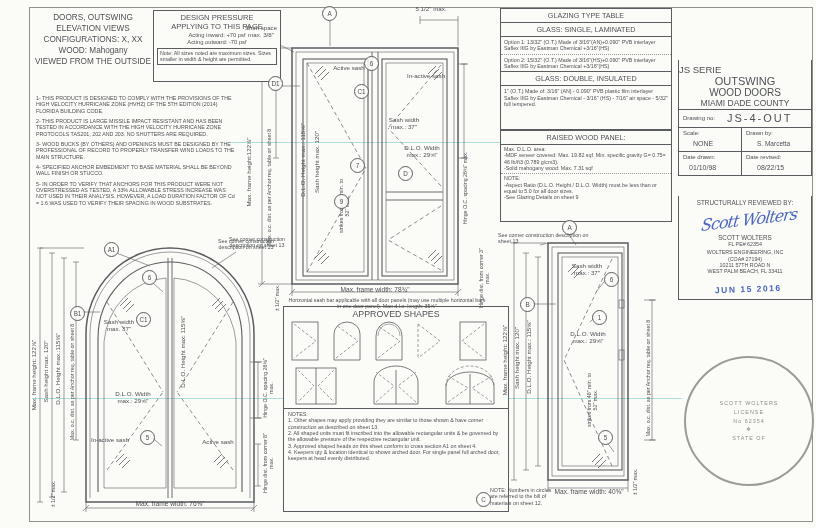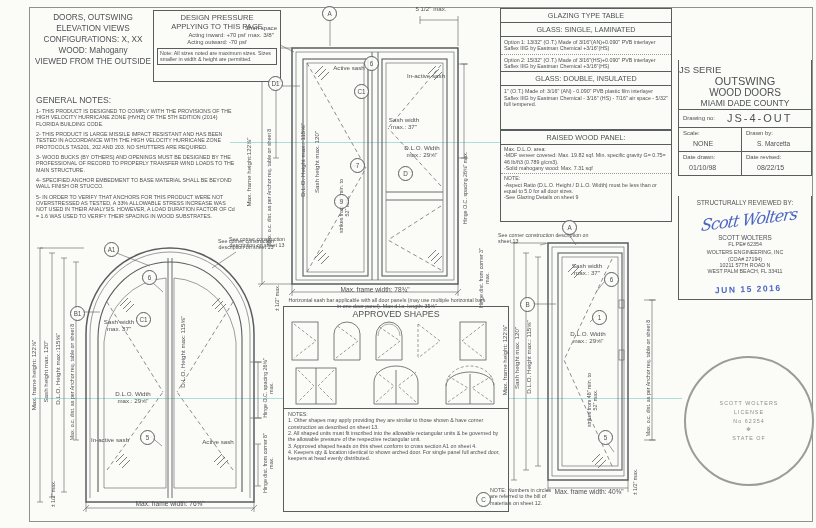--- a/index.html
+++ b/index.html
@@ -122,21 +122,20 @@
 
   <div class="box" style="left:153px;top:10px;width:128px;height:72px;padding:2px 3px;box-sizing:border-box;">
     <div style="font-size:7.6px;text-align:center;">DESIGN PRESSURE</div>
     <div style="font-size:7.6px;text-align:center;">APPLYING TO THIS PAGE</div>
     <div class="small" style="text-align:center;margin-top:1px;">Acting inward: +70 psf</div>
     <div class="small" style="text-align:center;">Acting outward: -70 psf</div>
     <div class="tiny" style="border:1px solid #5a5d60;margin-top:2px;padding:1px 2px;text-align:left;">Note: All sizes noted are maximum sizes. Sizes smaller in width &amp; height are permitted.</div>
   </div>
 
   <div style="position:absolute;left:36px;top:95px;width:202px;">
-    <div style="font-size:8.6px;margin-bottom:3px;">GENERAL NOTES:</div>
     <div class="tiny" style="margin-bottom:4px;">1- THIS PRODUCT IS DESIGNED TO COMPLY WITH THE PROVISIONS OF THE HIGH VELOCITY HURRICANE ZONE (HVHZ) OF THE 5TH EDITION (2014) FLORIDA BUILDING CODE.</div>
     <div class="tiny" style="margin-bottom:4px;">2- THIS PRODUCT IS LARGE MISSILE IMPACT RESISTANT AND HAS BEEN TESTED IN ACCORDANCE WITH THE HIGH VELOCITY HURRICANE ZONE PROTOCOLS TAS201, 202 AND 203. NO SHUTTERS ARE REQUIRED.</div>
     <div class="tiny" style="margin-bottom:4px;">3- WOOD BUCKS (BY OTHERS) AND OPENINGS MUST BE DESIGNED BY THE PROFESSIONAL OF RECORD TO PROPERLY TRANSFER WIND LOADS TO THE MAIN STRUCTURE.</div>
     <div class="tiny" style="margin-bottom:4px;">4- SPECIFIED ANCHOR EMBEDMENT TO BASE MATERIAL SHALL BE BEYOND WALL FINISH OR STUCCO.</div>
     <div class="tiny">5- IN ORDER TO VERIFY THAT ANCHORS FOR THIS PRODUCT WERE NOT OVERSTRESSED AS TESTED, A 33% ALLOWABLE STRESS INCREASE WAS NOT USED IN THEIR ANALYSIS. HOWEVER, A LOAD DURATION FACTOR OF Cd = 1.6 WAS USED TO VERIFY THEIR SPACING IN WOOD SUBSTRATES.</div>
   </div>
 
   <div class="box" style="left:500px;top:8px;width:172px;height:122px;box-sizing:border-box;">
     <div class="sec-title">GLAZING TYPE TABLE</div>
     <div class="sec-title">GLASS: SINGLE, LAMINATED</div>

